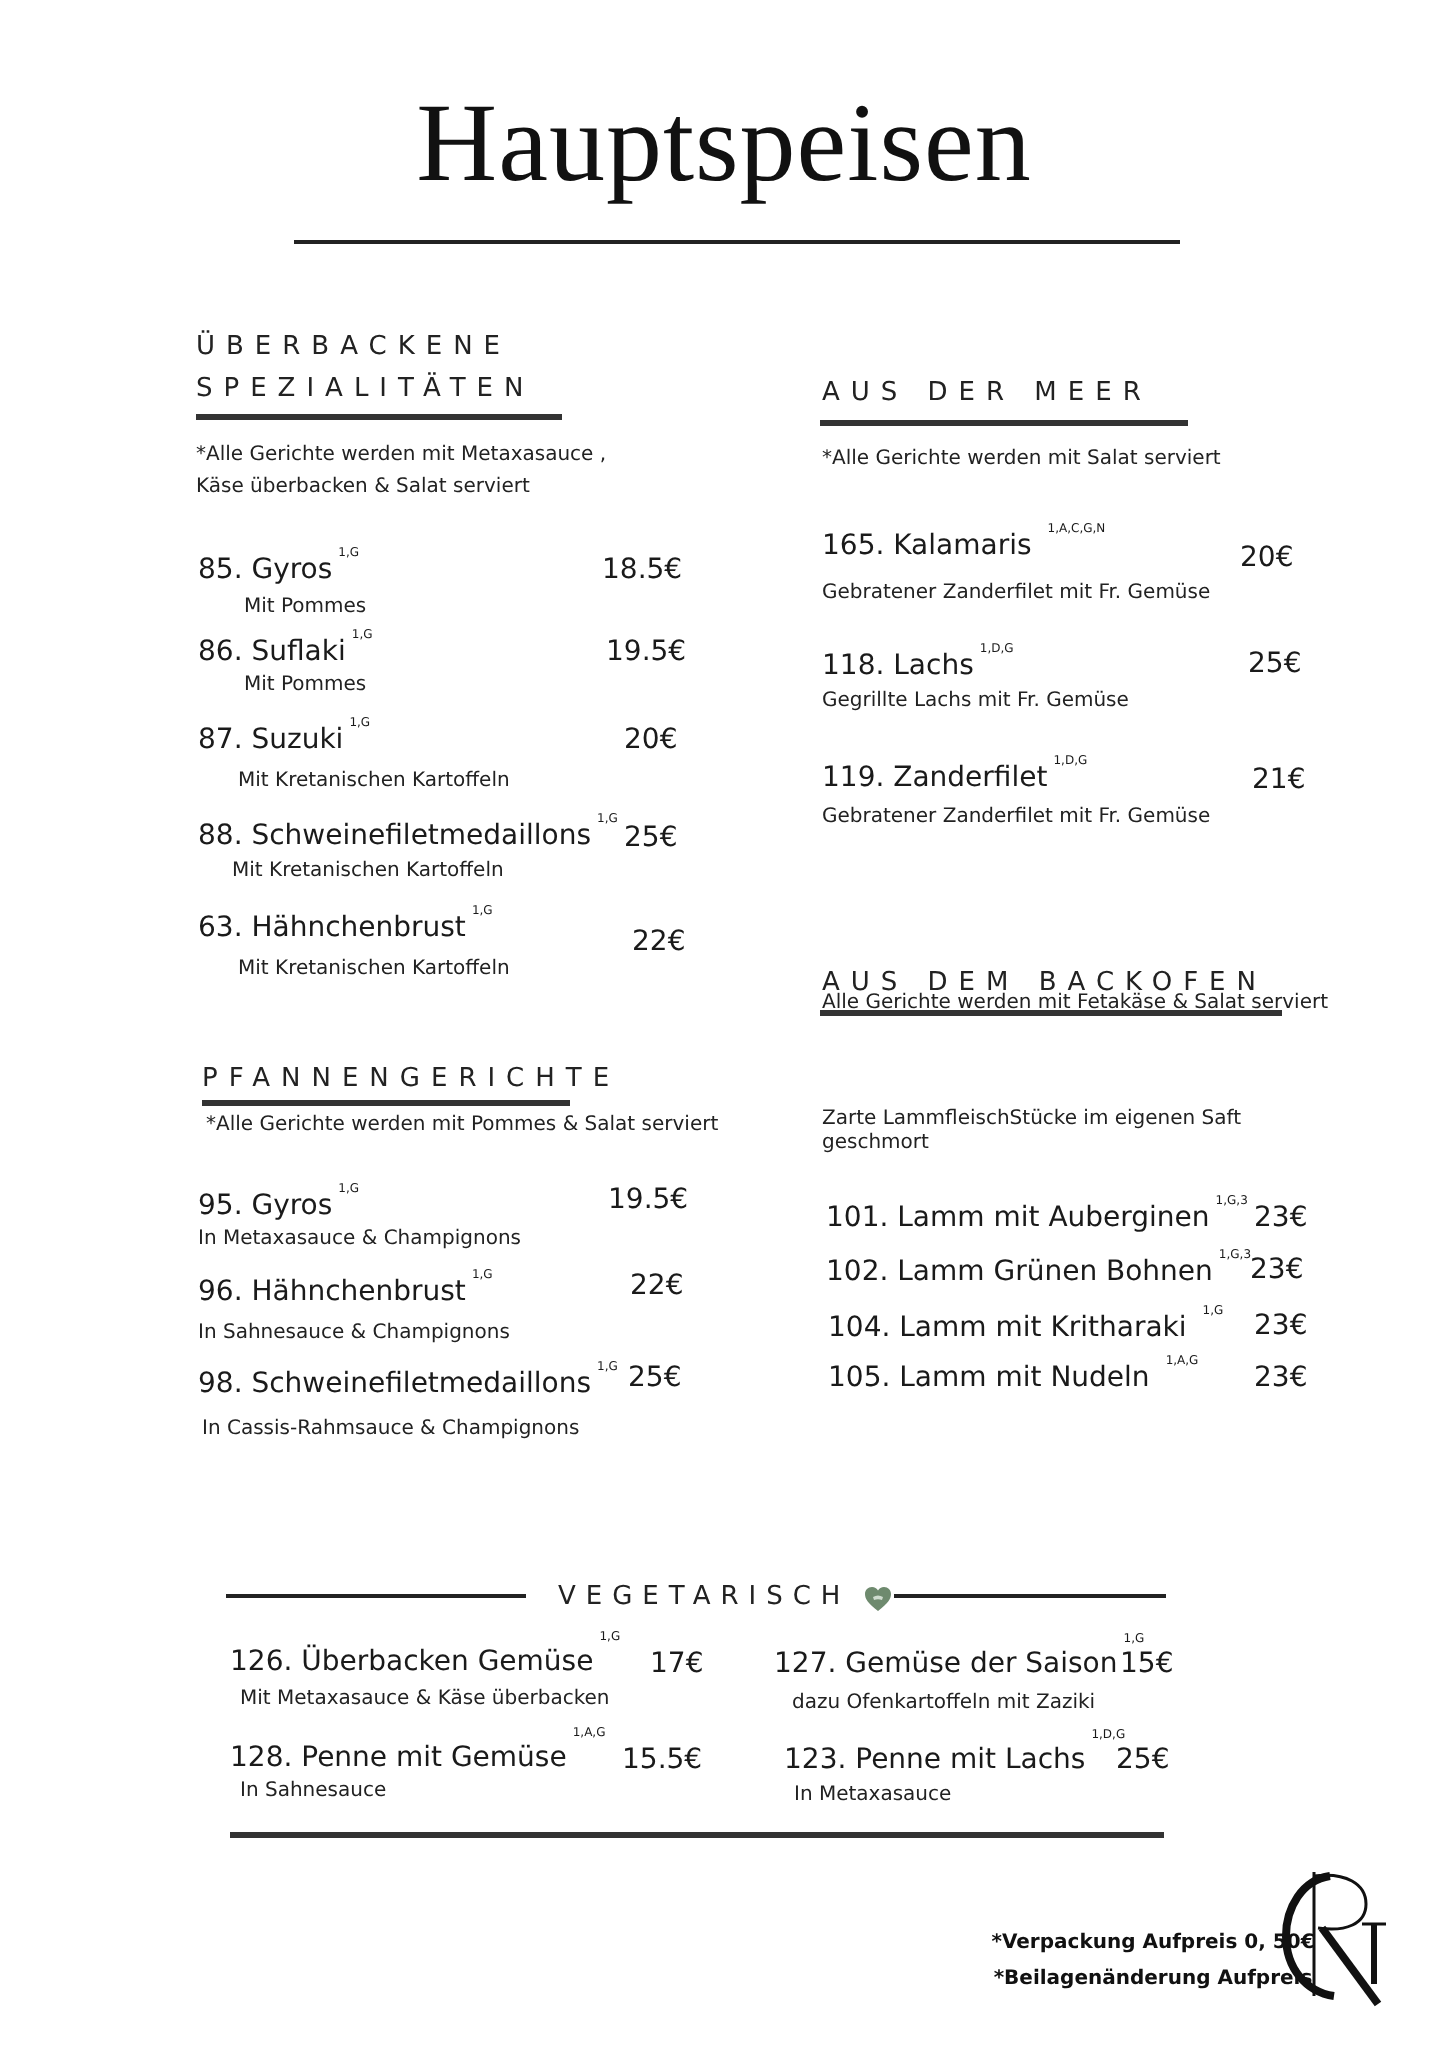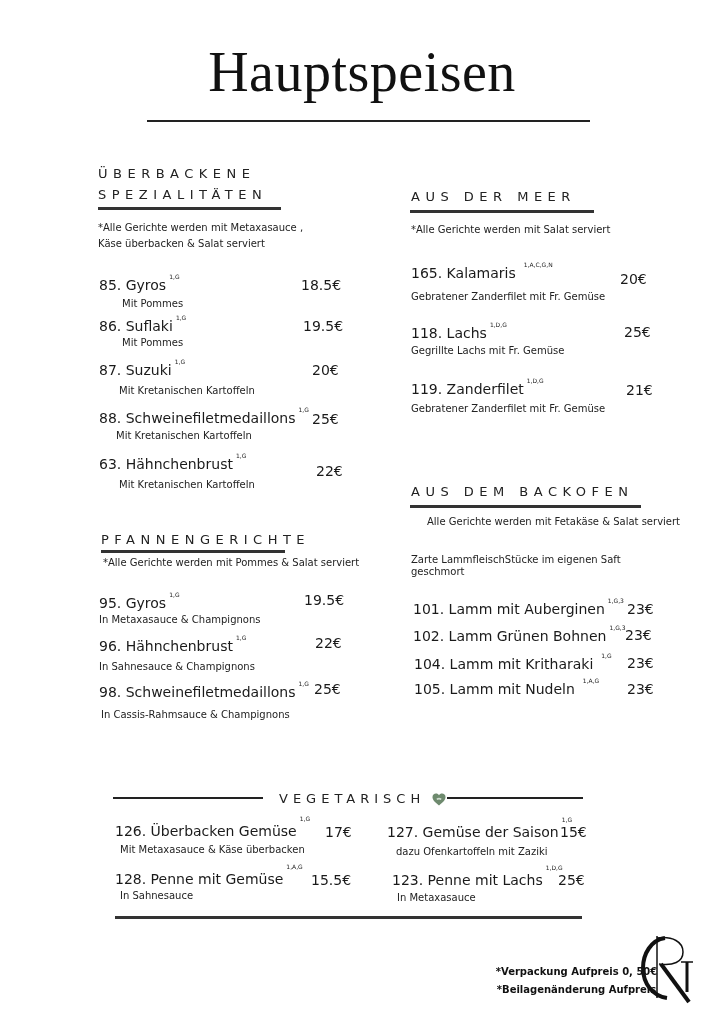--- a/index.html
+++ b/index.html
@@ -79,21 +79,21 @@
 <div class="abs item-name" style="left:411px;top:325px;"><span>118. Lachs</span><span class="sup">1,D,G</span></div>
 <div class="abs price" style="left:624px;top:324px;">25€</div>
 <div class="abs desc" style="left:411px;top:345px;">Gegrillte Lachs mit Fr. Gemüse</div>
 
 <div class="abs item-name" style="left:411px;top:381px;"><span>119. Zanderfilet</span><span class="sup">1,D,G</span></div>
 <div class="abs price" style="left:626px;top:382px;">21€</div>
 <div class="abs desc" style="left:411px;top:403px;">Gebratener Zanderfilet mit Fr. Gemüse</div>
 
 <div class="abs sec-head" style="left:411px;top:482px;">AUS DEM BACKOFEN</div>
 <div class="abs rule" style="left:410px;top:505px;width:231px;"></div>
-<div class="abs note" style="left:411px;top:514px;margin-left:16px;">Alle Gerichte werden mit Fetakäse &amp; Salat serviert</div>
+<div class="abs note" style="left:411px;top:494px;">Alle Gerichte werden mit Fetakäse &amp; Salat serviert</div>
 <div class="abs note" style="left:411px;top:552px;">Zarte LammfleischStücke im eigenen Saft</div>
 <div class="abs note" style="left:411px;top:564px;">geschmort</div>
 
 <div class="abs item-name" style="left:413px;top:601px;"><span>101. Lamm mit Auberginen</span><span class="sup">1,G,3</span></div>
 <div class="abs price" style="left:627px;top:601px;">23€</div>
 
 <div class="abs item-name" style="left:413px;top:628px;"><span>102. Lamm Grünen Bohnen</span><span class="sup">1,G,3</span></div>
 <div class="abs price" style="left:625px;top:627px;">23€</div>
 
 <div class="abs item-name" style="left:414px;top:656px;"><span>104. Lamm mit Kritharaki</span><span class="sup" style="margin-left:8px;">1,G</span></div>

